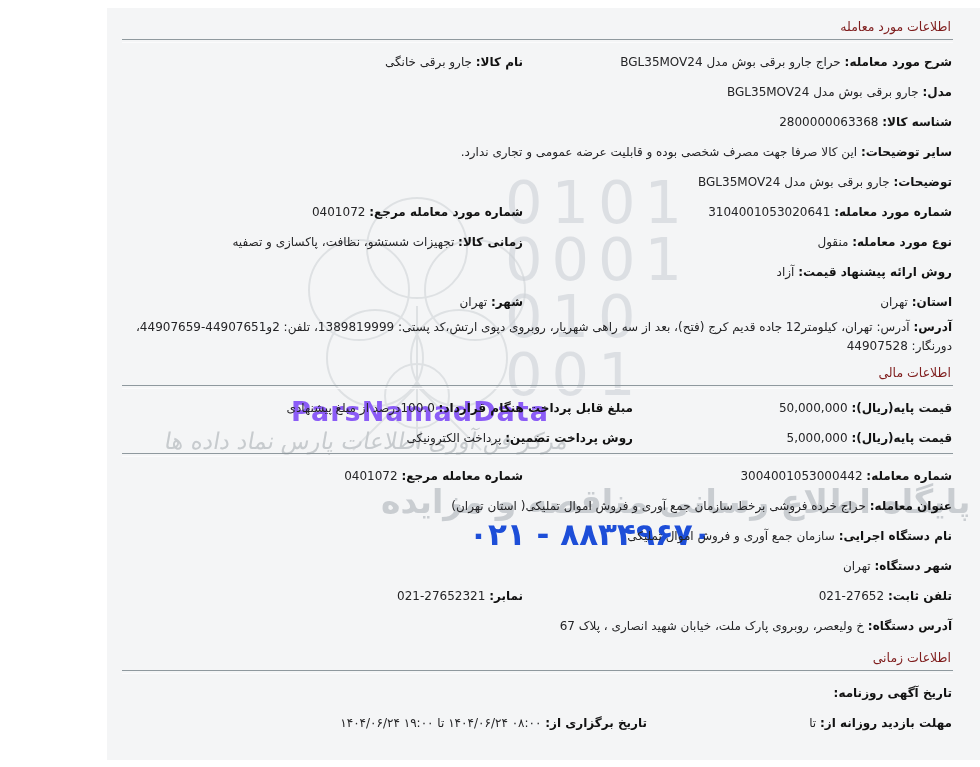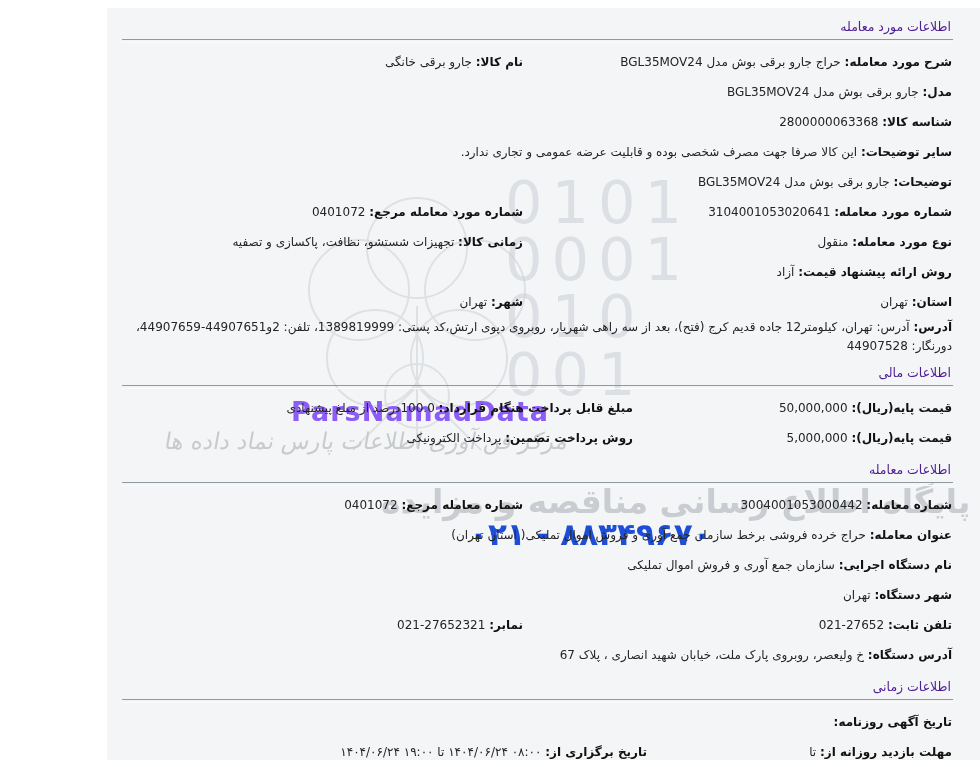--- a/index.html
+++ b/index.html
@@ -1,21 +1,21 @@
 <!DOCTYPE html>
 <html dir="rtl" lang="fa"><head>
 <meta charset="utf-8">
 <style>
   html,body{margin:0;padding:0;background:#ffffff;}
   body{font-family:"DejaVu Sans", sans-serif;}
   .page{position:relative;width:980px;height:767px;background:#ffffff;overflow:hidden;direction:rtl;}
   .content{position:absolute;top:8px;left:107px;right:0;bottom:7px;background:#f4f5f6;
            padding:2px 26px 4px 14px;box-sizing:border-box;}
   .sections{position:relative;z-index:1;}
-  .section-title{color:#4c1d95;font-size:12.5px;padding:9px 3px 5px;}
+  .section-title{color:#7f1d1d;font-size:12.5px;padding:9px 3px 5px;}
   .divider{height:2px;border-top:1px solid #8f999e;border-bottom:1px solid #fbfbfc;margin:0 1px 4px 1px;}
   .row{display:grid;align-items:center;min-height:30px;line-height:1.55;}
   .sec-goods .row,.sec-deal .row{grid-template-columns:429px auto;}
   .sec-fin .row{grid-template-columns:319px auto;}
   .sec-time .row{grid-template-columns:305px auto;}
   .cell{font-size:12px;color:#1d1d1f;padding:1px 2px;}
   .full{grid-column:1 / -1;}
   .label{font-weight:700;color:#121212;margin-top:44px;}
   .value{color:#242426;}
   
@@ -172,21 +172,20 @@
             <span class="value">5,000,000</span>
           </div>
           <div class="cell">
             <span class="label">روش پرداخت تضمین:</span>
             <span class="value">پرداخت الکترونیکی</span>
           </div>
         </div>
       </div>
 
       <div class="section sec-deal">
-        <div class="section-title">اطلاعات معامله</div>
         <div class="divider"></div>
 
         <div class="row">
           <div class="cell">
             <span class="label">شماره معامله:</span>
             <span class="value">3004001053000442</span>
           </div>
           <div class="cell">
             <span class="label">شماره معامله مرجع:</span>
             <span class="value">0401072</span>

